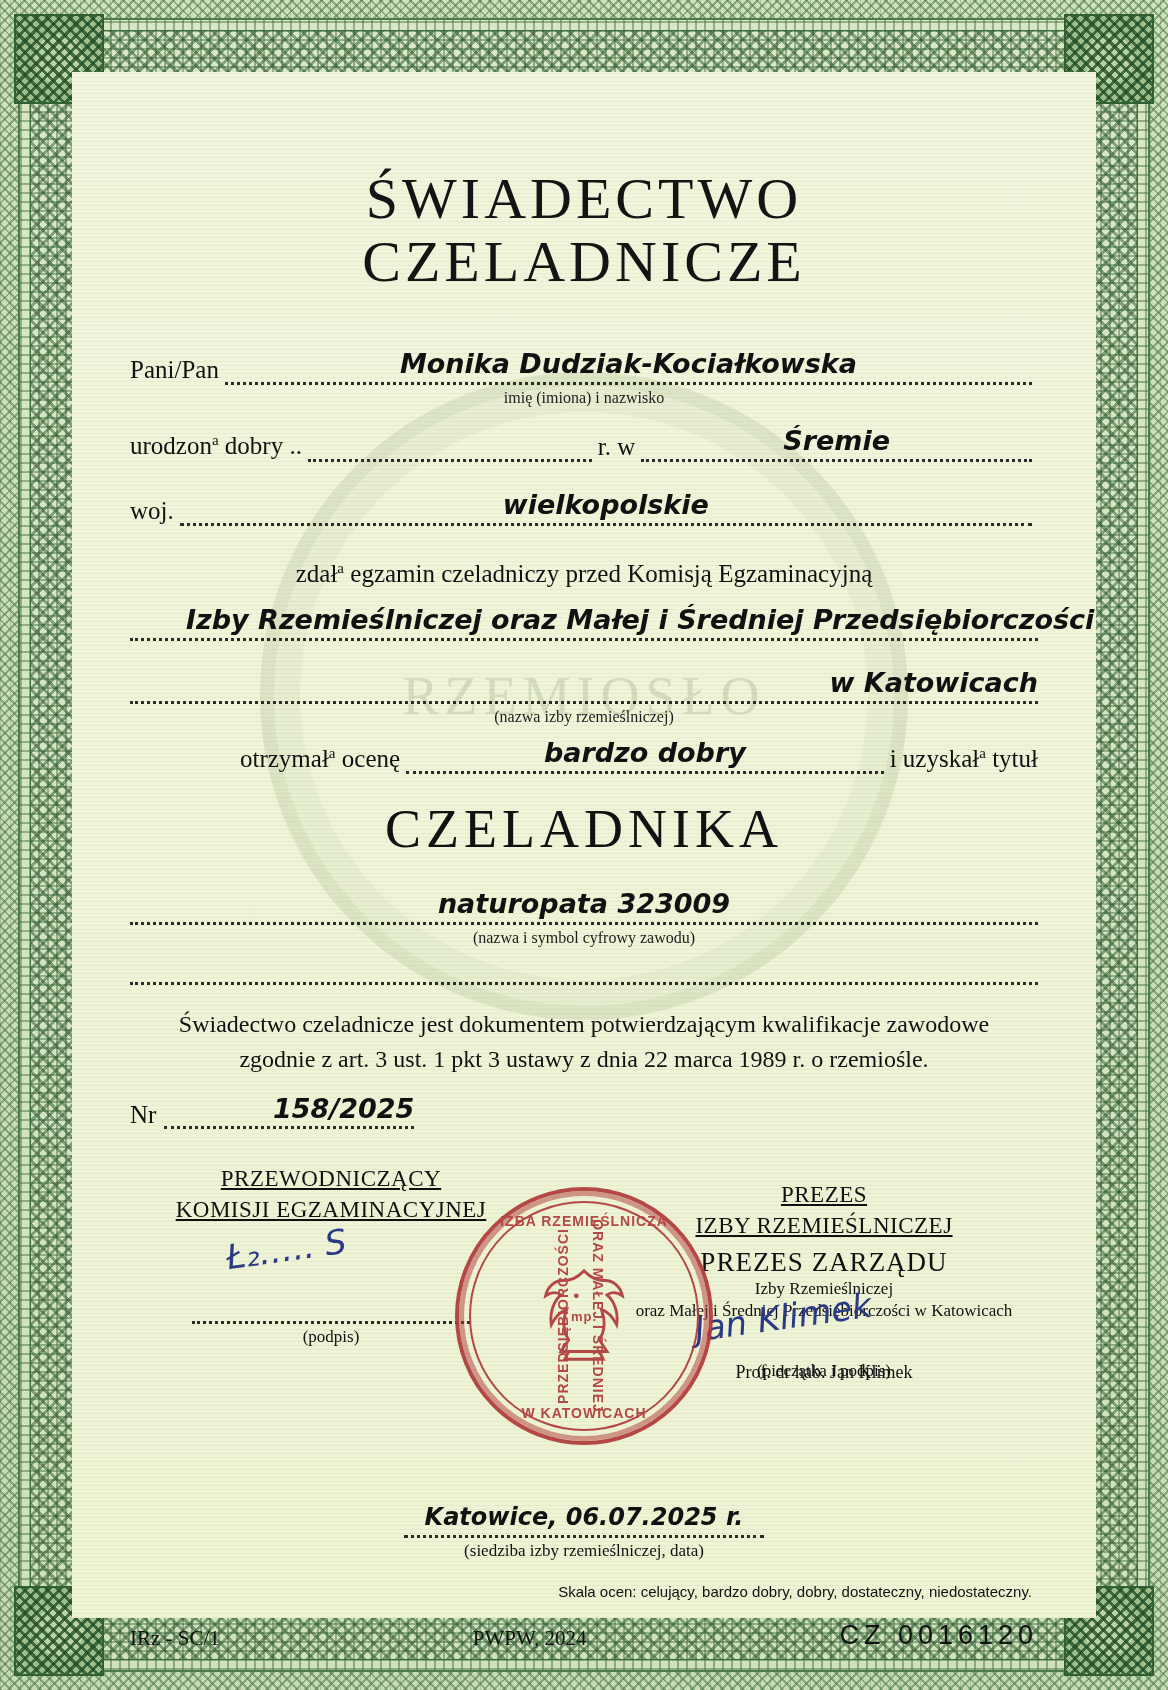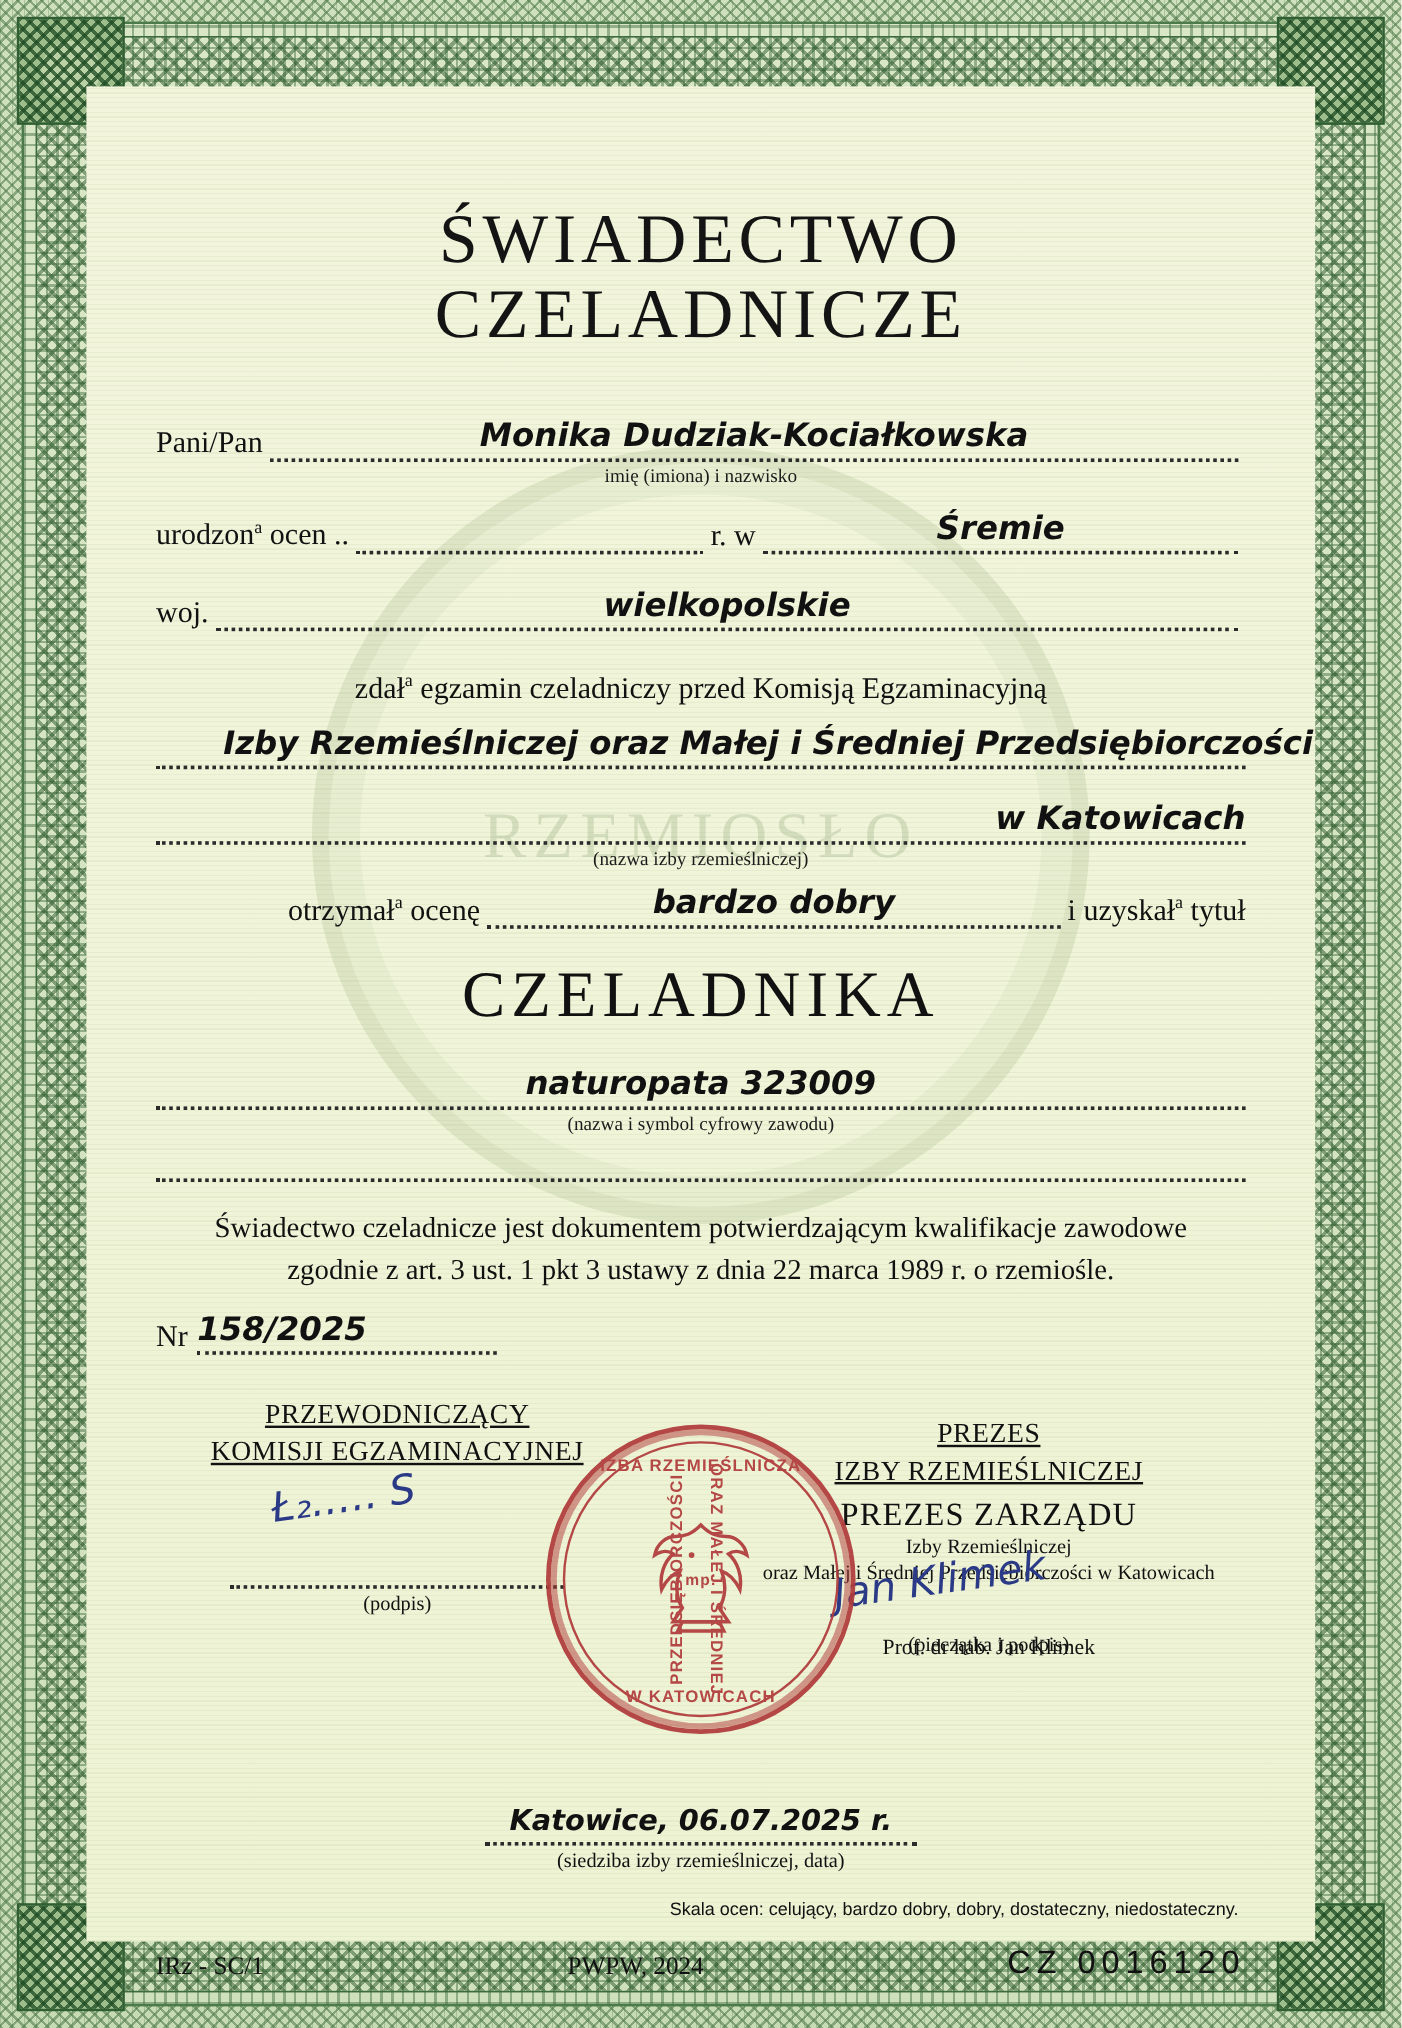--- a/index.html
+++ b/index.html
@@ -176,21 +176,21 @@
     margin-top: 22px;
   }
 
   .nr-row { display: flex; align-items: flex-end; margin-top: 16px; }
   .nr-label { font-size: 25px; }
   .nr-value {
     position: relative;
     width: 250px;
     margin-left: 8px;
     border-bottom: 3px dotted #2b2b2b;
-    text-align: left;
+    text-align: right;
     padding-bottom: 2px;
   }
 
   
   .sig-area { position: relative; margin-top: 34px; height: 330px; }
   .sig-left { position: absolute; left: 36px; top: 0; width: 330px; text-align: center; }
   .sig-right { position: absolute; right: 4px; top: 16px; width: 420px; text-align: center; }
   .sig-head { font-size: 23px; line-height: 1.35; letter-spacing: 0.5px; text-decoration: underline; }
   .sig-line {
     border-bottom: 3px dotted #2b2b2b;
@@ -311,21 +311,21 @@
 
       <div class="row flexrow" style="margin-top:56px;">
         <span class="label">Pani/Pan</span>
         <span class="fill">
           <span class="hand">Monika Dudziak-Kociałkowska</span>
         </span>
       </div>
       <div class="caption">imię (imiona) i nazwisko</div>
 
       <div class="row flexrow" style="margin-top:18px;">
-        <span class="label"><span>urodzon</span><span class="sup">a</span>&nbsp;<span>ocen ..</span></span>
+        <span class="label"><span>urodzon</span><span class="sup">a</span>&nbsp;<span>dobry ..</span></span>
         <span class="dots"></span>
         <span class="label">r. w</span>
         <span class="fill">
           <span class="hand">Śremie</span>
         </span>
       </div>
 
       <div class="row flexrow" style="margin-top:28px;">
         <span class="label">woj.</span>
         <span class="fill">

